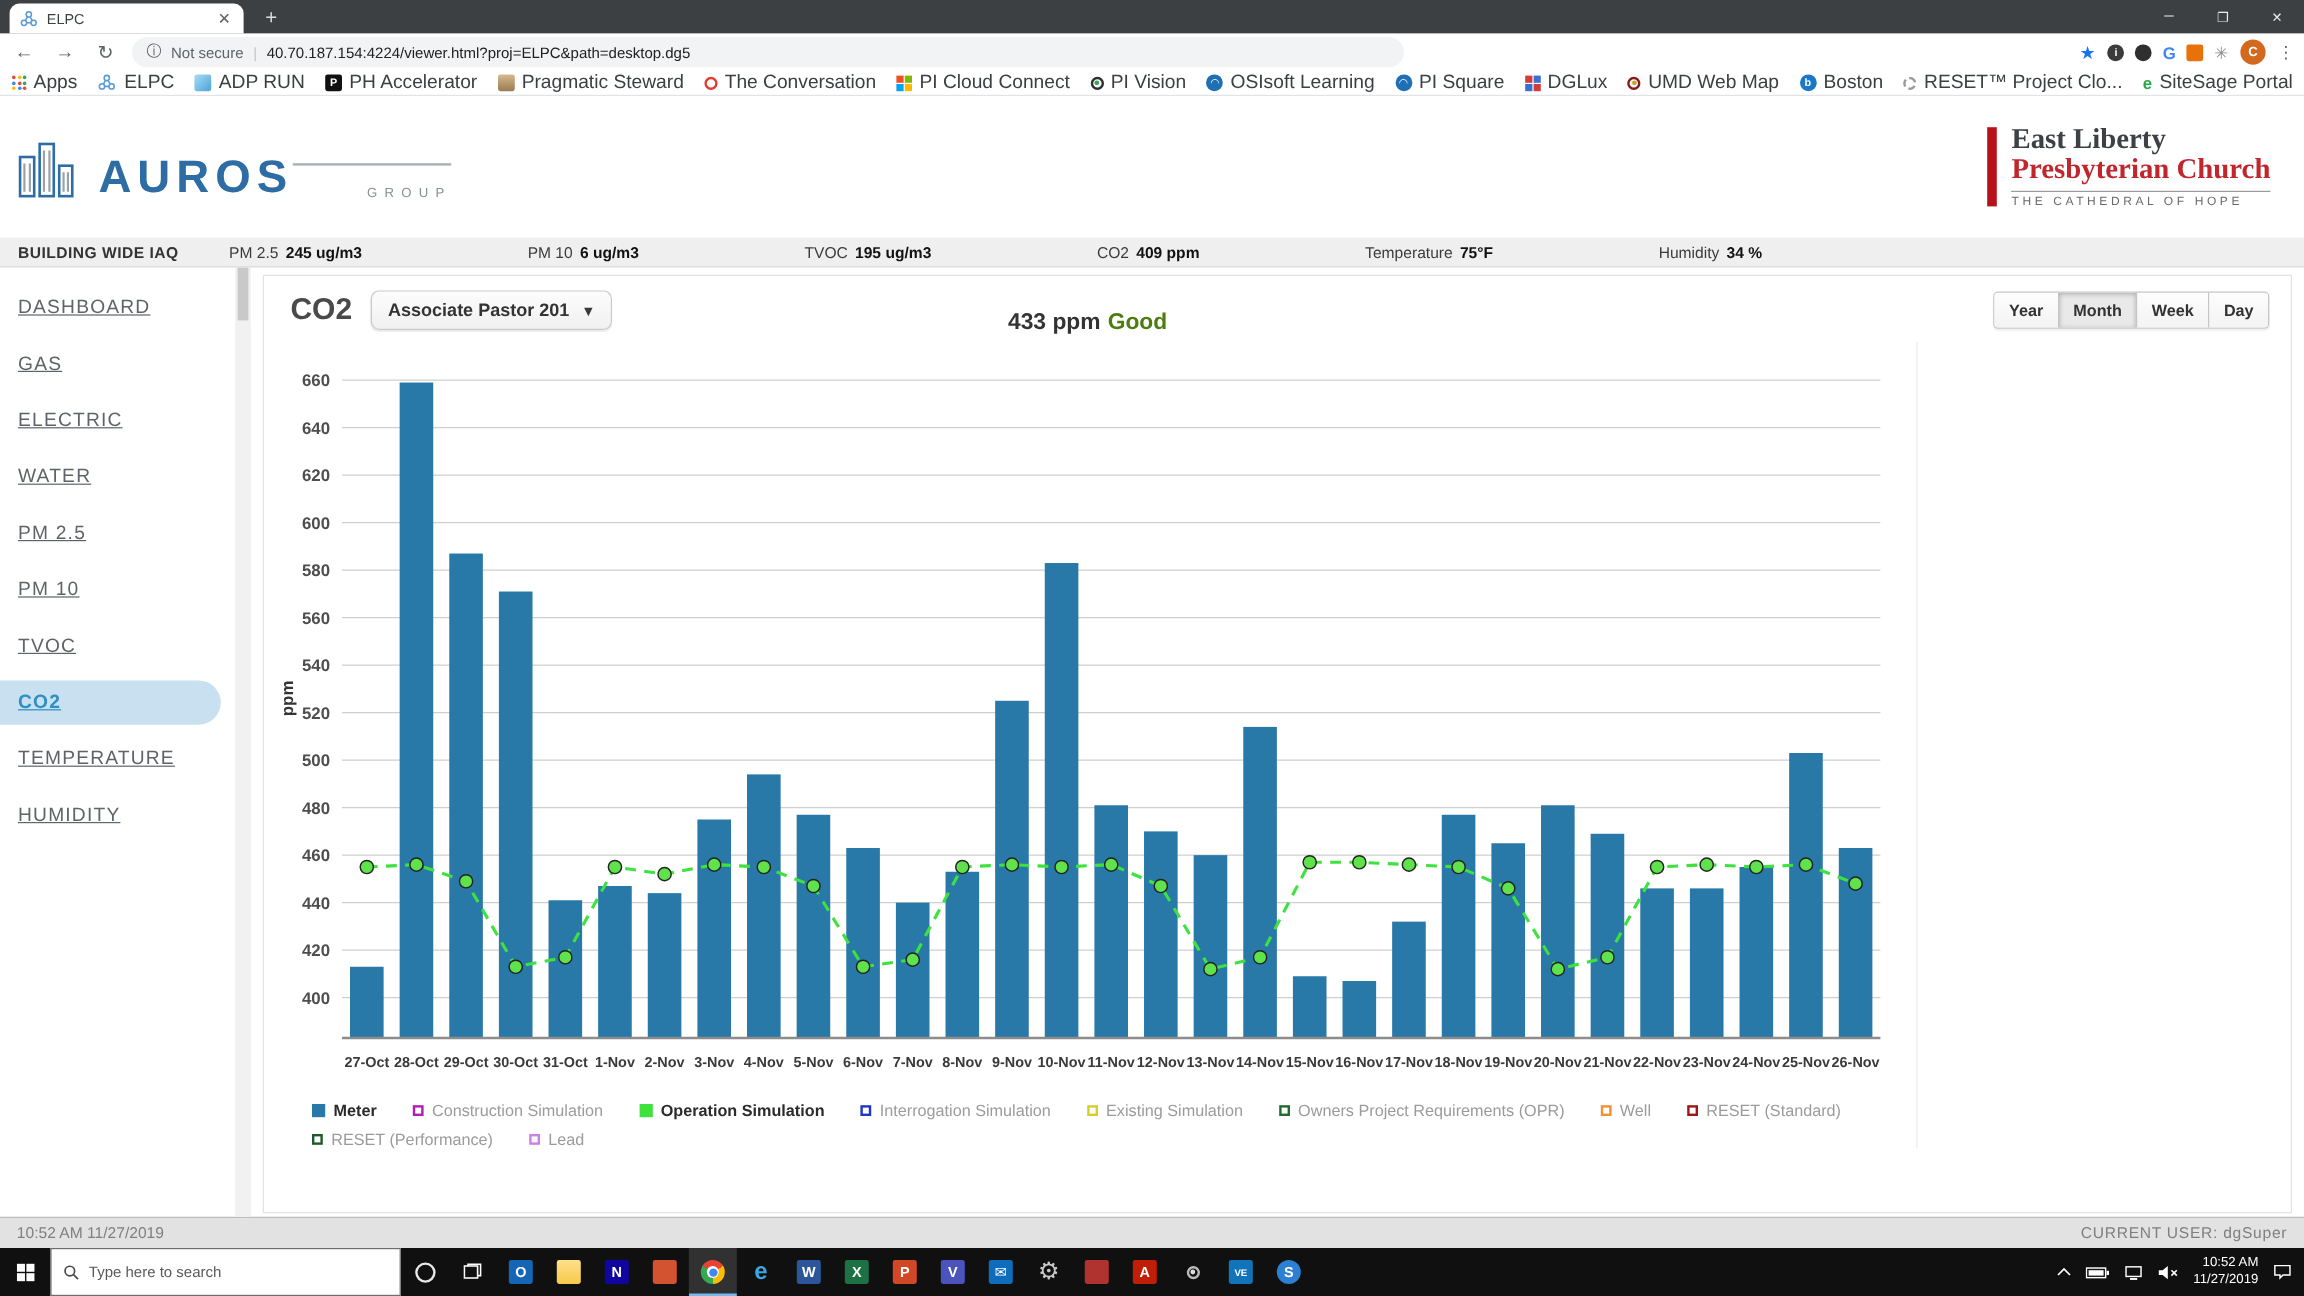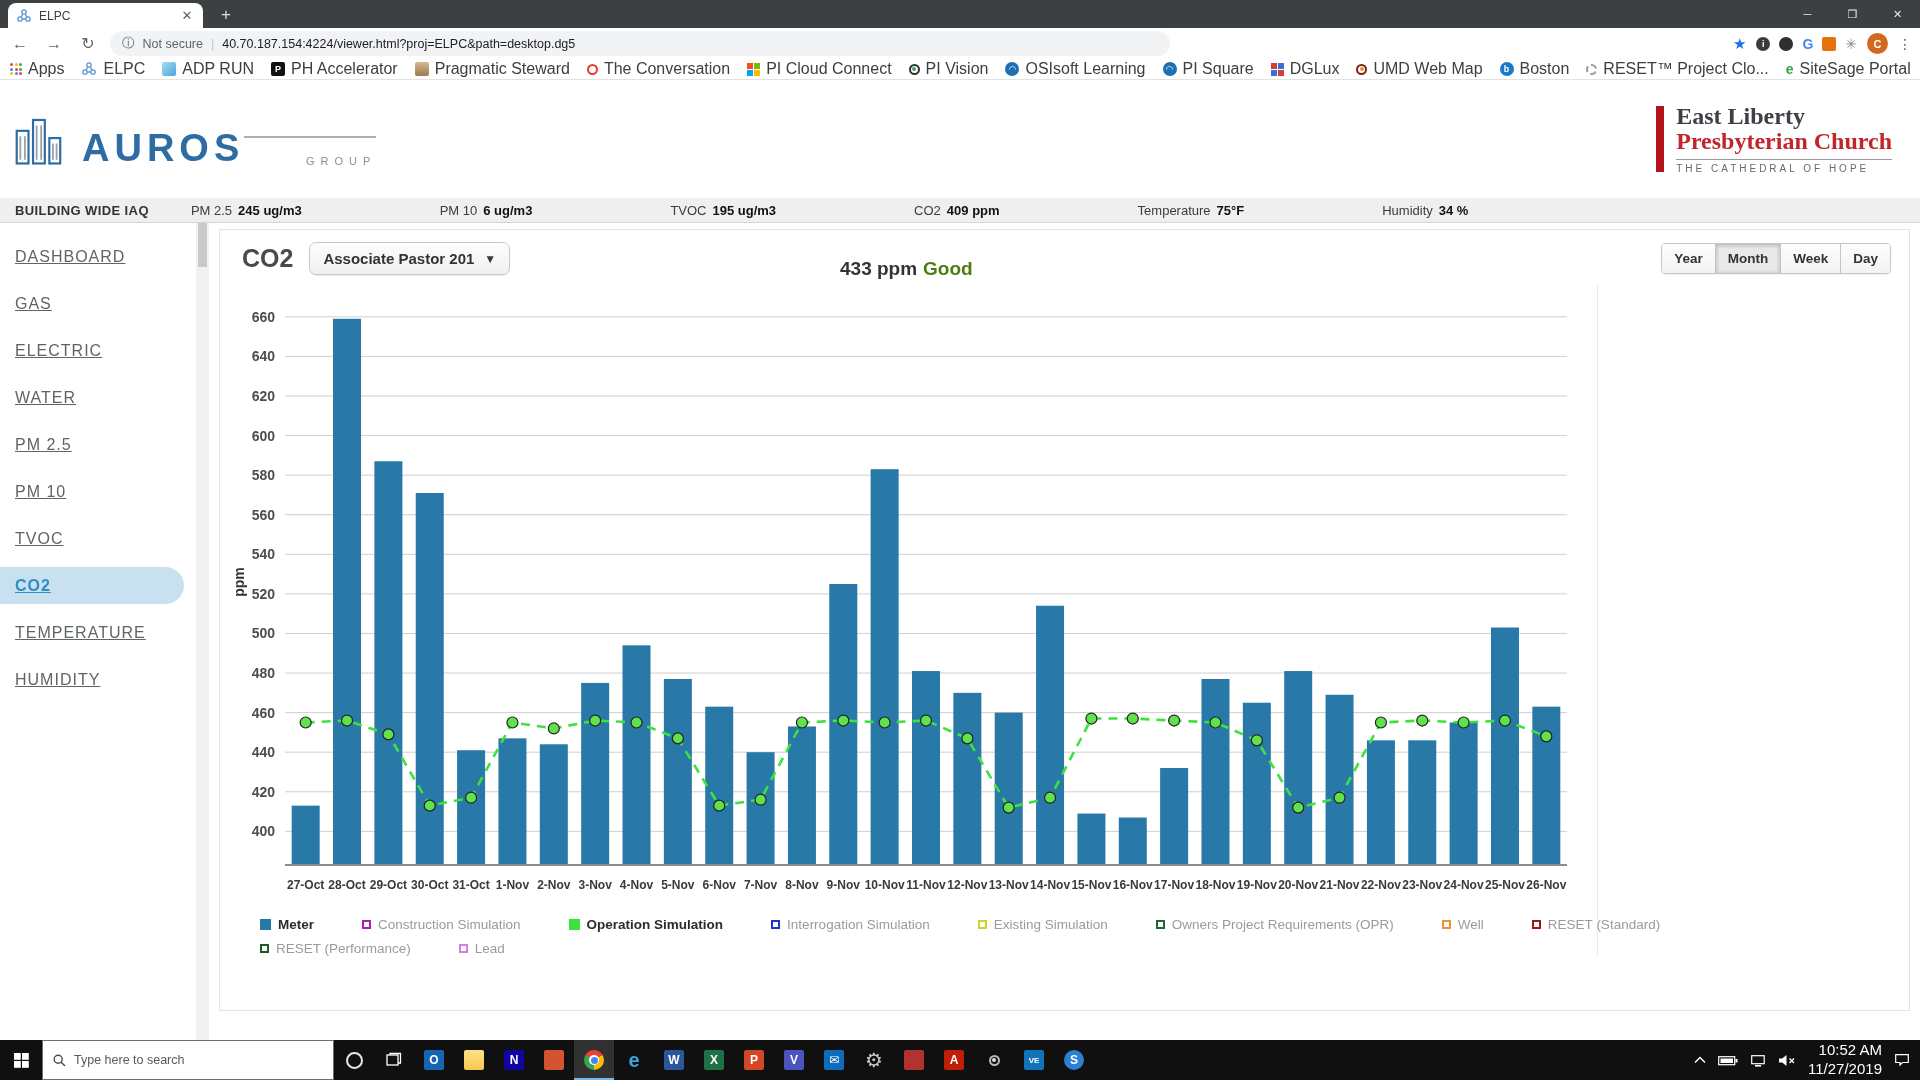--- a/index.html
+++ b/index.html
@@ -100,21 +100,21 @@
   .range-group { margin-left:auto; display:flex; border:1px solid #c5c5c5; border-radius:4px; overflow:hidden;
                  box-shadow:0 1px 1px rgba(0,0,0,.06); }
   .range-btn { min-width:44px; padding:7px 12px; background:linear-gradient(#fdfdfd,#f3f3f3); border:none;
                border-left:1px solid #c5c5c5; font-size:13.5px; font-weight:bold; color:#333;
                font-family:inherit; }
   .range-btn:first-child { border-left:none; }
   .range-btn.active { background:#e9e9e9; box-shadow:inset 0 1px 4px rgba(0,0,0,.28); }
 
   .chart-zone { margin:4px 0 0 10px; width:1368px; border-right:1px solid #ececec; }
   .legend { margin:8px 0 0 30px; font-size:13.5px; }
-  .legend-row { display:flex; gap:48px; margin-bottom:9px; flex-wrap:nowrap; }
+  .legend-row { display:flex; gap:30px; margin-bottom:9px; flex-wrap:nowrap; }
   .legend-item { display:flex; align-items:center; gap:7px; color:#9b9b9b; white-space:nowrap; }
   .legend-item .swatch { width:11px; height:11px; display:inline-block; flex:0 0 auto; }
   .legend-item.emph { color:#2b2b2b; font-weight:bold; }
 
   
   .status-bar { height:26px; background:#e2e2e2; border-top:1px solid #bdbdbd; display:flex; align-items:center;
                 justify-content:space-between; padding:0 14px; font-size:13px; color:#7f7f7f; }
   .status-user { letter-spacing:0.6px; }
 
   
@@ -124,21 +124,21 @@
                gap:8px; padding:0 10px; }
   .tb-search span { font-size:12.5px; color:#5a5a5a; }
   .tb-btn { width:40px; display:flex; align-items:center; justify-content:center; }
   .tb-icon { width:40px; display:flex; align-items:center; justify-content:center; position:relative; }
   .tb-icon.active { background:rgba(255,255,255,.14); box-shadow:inset 0 -2px 0 #76b9ed; }
   .tb-icon .ic-box { width:20px; height:20px; font-size:12px; border-radius:2px; }
   .tb-icon .ic-box.round { border-radius:50%; }
   .tb-icon .ic-plain { font-size:20px; }
   .tray { margin-left:auto; display:flex; align-items:center; gap:12px; padding-right:10px; }
   .tray svg { display:block; }
-  .tb-clock { text-align:right; font-size:15px; line-height:1.25; }
+  .tb-clock { text-align:right; font-size:11px; line-height:1.25; }
   .cortana-ring { width:17px; height:17px; border:2px solid #e8e8e8; border-radius:50%; }
 </style>
 </head>
 <body>
 
 <div class="screen">
 
   <div class="tabstrip">
     <div class="tab">
       <span class="ic-mol"><svg viewBox="0 0 16 16">
@@ -529,20 +529,24 @@
                   <i class="swatch" style="border: 2.5px solid rgb(207, 127, 232); width: 9px; height: 9px;"></i>
                   <span>Lead</span>
                 </span>
               </div>
             </div>
         </div>
       </div>
     </div>
   </div>
 
+  <div class="status-bar">
+    <span>10:52 AM 11/27/2019</span>
+    <span class="status-user"><span>CURRENT USER:</span> <span>dgSuper</span></span>
+  </div>
 
   <div class="taskbar">
     <div class="tb-start">
       <svg width="15" height="15" viewBox="0 0 15 15">
           <g fill="#fff">
             <rect x="0" y="0" width="6.8" height="6.8"></rect>
             <rect x="8" y="0" width="6.8" height="6.8"></rect>
             <rect x="0" y="8" width="6.8" height="6.8"></rect>
             <rect x="8" y="8" width="6.8" height="6.8"></rect>
           </g>

